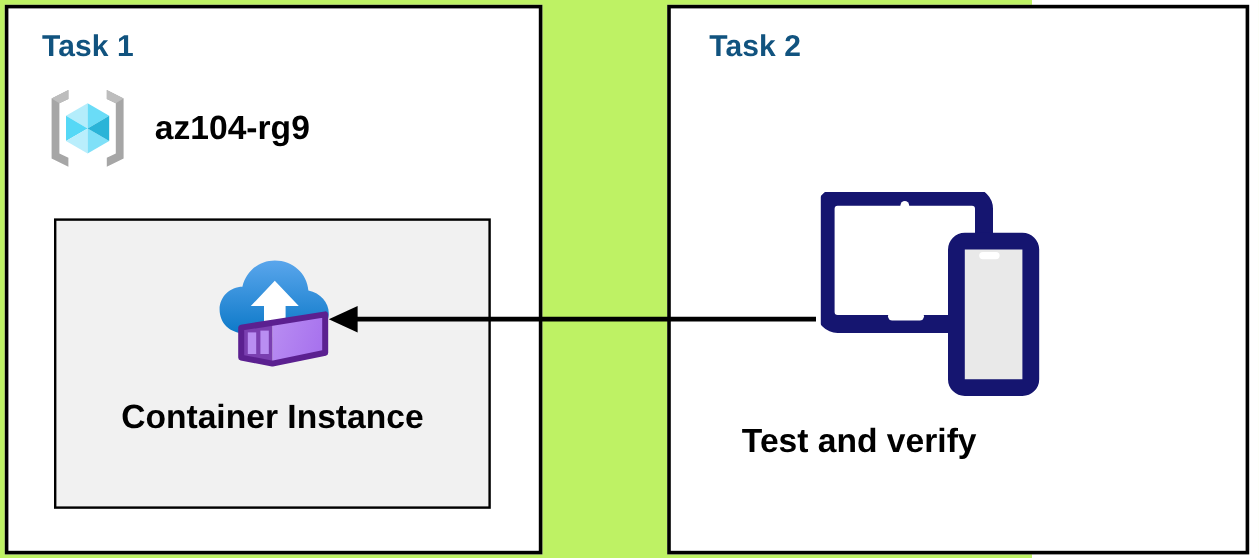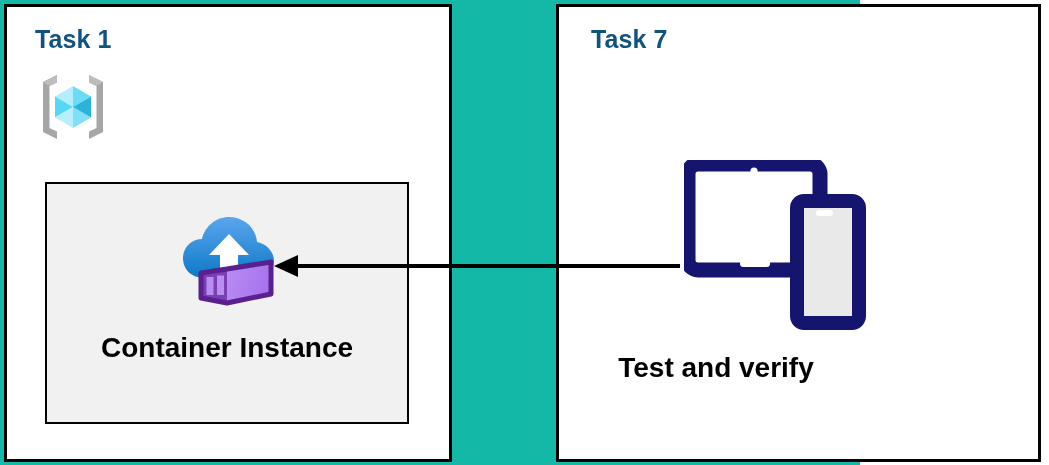--- a/index.html
+++ b/index.html
@@ -10,21 +10,21 @@
   body {
     font-family: "Liberation Sans", sans-serif;
     width: 1049px;
     height: 465px;
     overflow: hidden;
   }
   #canvas {
     position: relative;
     width: 860px;
     height: 465px;
-    background: #14b8a6;
+    background: #bef264;
   }
 
   
   .panel {
     position: absolute;
     background: #ffffff;
     border: 3px solid #000000;
     box-sizing: border-box;
   }
   #panel-task1 {
@@ -156,20 +156,21 @@
         <path d="M38 17 L56 27.5 L38 38 Z" fill="#6adcf7"></path>
 
         <path d="M20 27.5 L20 48.5 L38 38 Z" fill="#55d8f6"></path>
 
         <path d="M20 48.5 L38 59 L38 38 Z" fill="#b9eefc"></path>
 
         <path d="M38 38 L38 59 L56 48.5 Z" fill="#7fe0f8"></path>
 
         <path d="M38 38 L56 48.5 L56 27.5 Z" fill="#2ab4d8"></path>
       </svg>
+      <div id="rg-label">az104-rg9</div>
     </div>
 
     <div id="container-box">
       <svg id="ci-icon" viewBox="0 0 104 104">
         <defs>
           <linearGradient id="cloudGrad" x1="0.5" y1="0" x2="0.5" y2="1">
             <stop offset="0%" stop-color="#5aa6ec"></stop>
             <stop offset="100%" stop-color="#0d79c8"></stop>
           </linearGradient>
           <linearGradient id="boxLight" x1="0" y1="0" x2="1" y2="0.3">
@@ -189,21 +190,21 @@
         <path d="M26 67 L52 63 L96 56 L96 88 L52 97 L26 92 Z" fill="none" stroke="#5b2090" stroke-width="5" stroke-linejoin="round"></path>
 
         <rect x="31.5" y="71" width="7" height="18" fill="#b98ef2"></rect>
         <rect x="42" y="69.5" width="7" height="19.5" fill="#b98ef2"></rect>
       </svg>
       <div id="ci-label">Container Instance</div>
     </div>
   </div>
 
   <div class="panel" id="panel-task2">
-    <div class="panel-title" id="title-task2">Task 7</div>
+    <div class="panel-title" id="title-task2">Task 2</div>
   </div>
 
   <svg id="devices-icon" viewBox="0 0 190 170">
 
     <rect x="4" y="4" width="132" height="106" rx="10" ry="10" fill="none" stroke="#151570" stroke-width="15"></rect>
 
     <circle cx="70" cy="11" r="3.6" fill="#ffffff"></circle>
 
     <rect x="56" y="100" width="30" height="7" rx="3.5" ry="3.5" fill="#ffffff"></rect>
 

